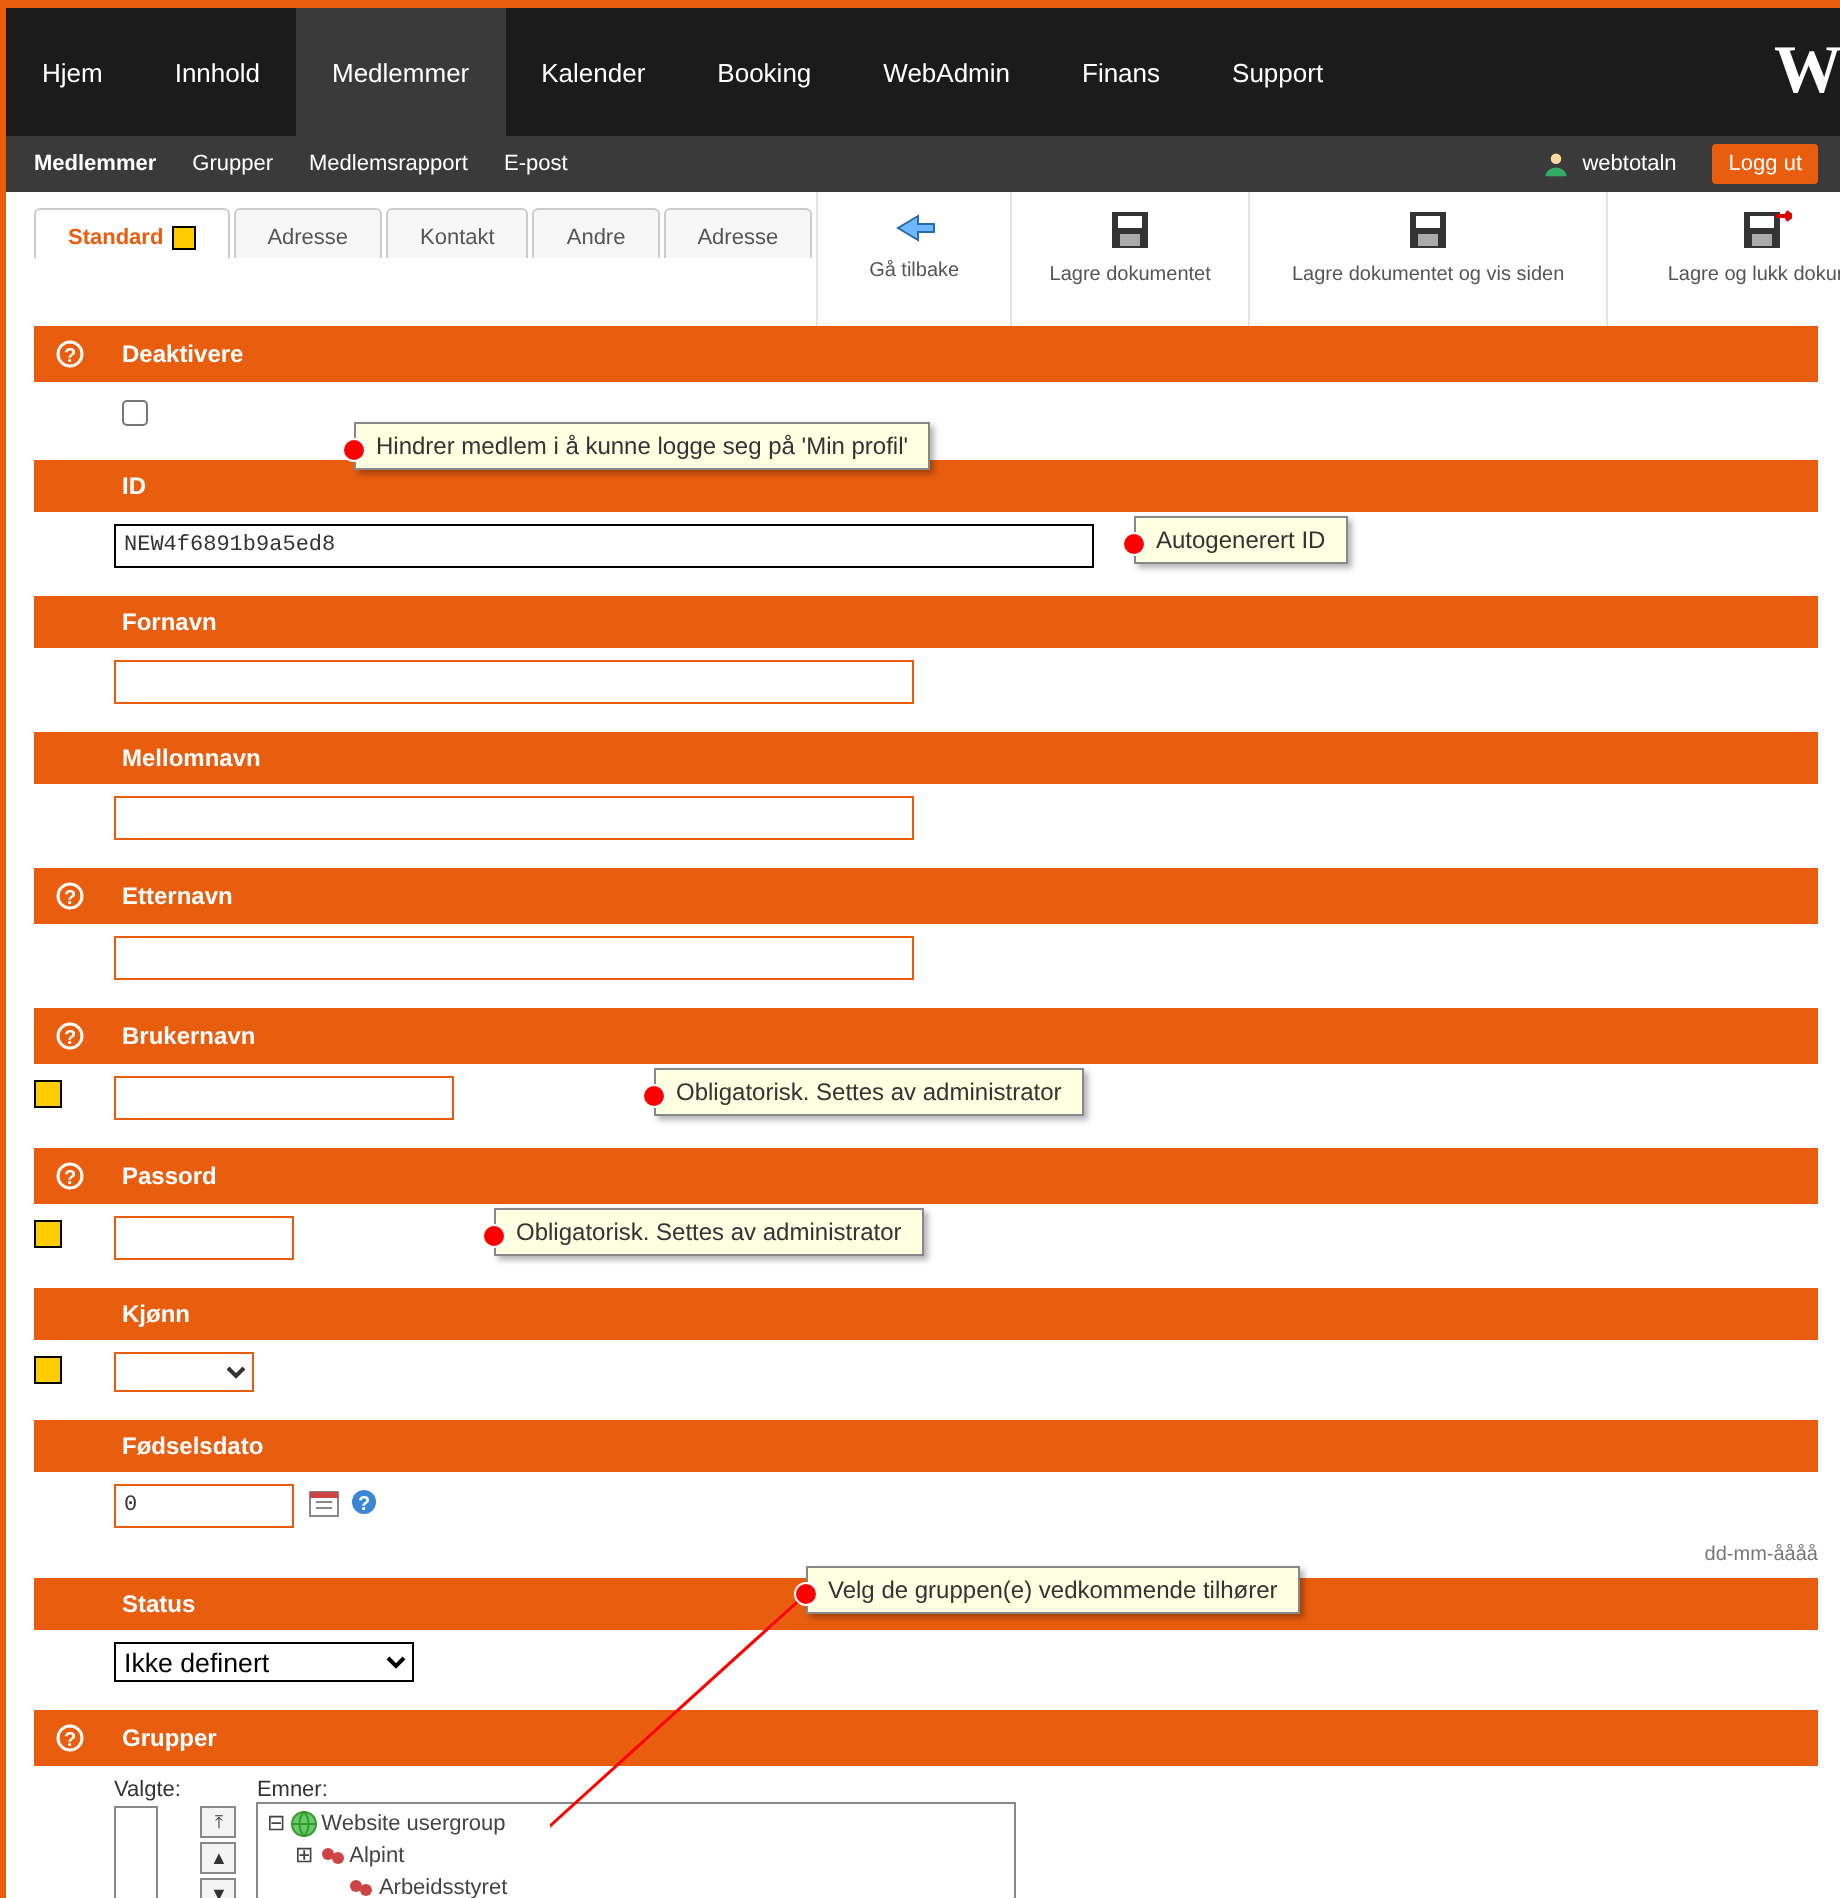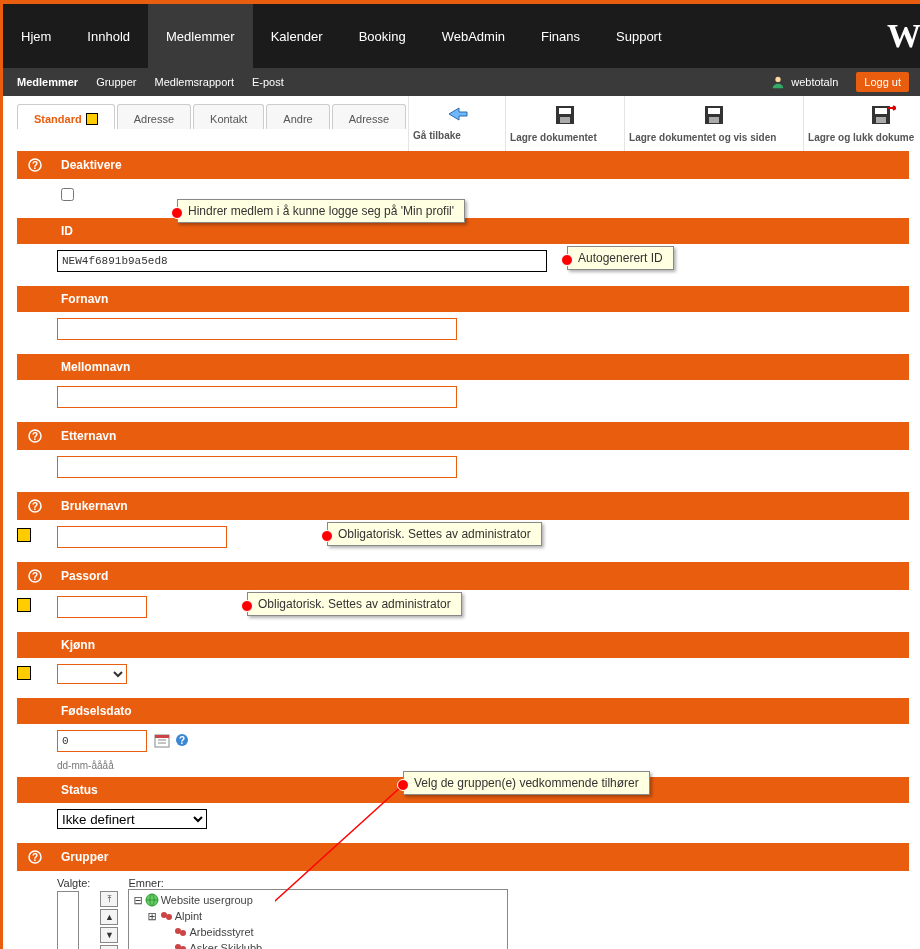--- a/index.html
+++ b/index.html
@@ -21,35 +21,35 @@
   .user{display:flex;align-items:center;gap:6px;}
   .user-icon{width:14px;height:14px;}
   .logout-btn{background:var(--orange);color:#fff;padding:4px 8px;border-radius:2px;font-size:11px;}
   
   .row2{display:flex;align-items:flex-start;border-bottom:0;}
   .tabs{display:flex;height:24px;margin:8px 0 4px 14px;}
   .tab{border:1px solid #ccc;border-bottom:none;background:#f7f7f7;color:#555;padding:4px 16px 0 16px;margin-right:2px;border-radius:3px 3px 0 0;font-size:11px;display:flex;align-items:center;gap:4px;height:20px;cursor:pointer;}
   .tab.active{background:#fff;color:var(--orange);font-weight:bold;}
   .tab .warn{width:10px;height:10px;background:#ffcc00;border:1px solid #000;display:inline-block;}
   .toolbar{display:flex;border-left:0;}
-  .tbtn{width:88px;border-left:1px solid #e4e4e4;padding:8px 4px 8px 4px;text-align:left;color:#555;font-size:10px;cursor:pointer;font-weight:bold;}
+  .tbtn{width:88px;border-left:1px solid #e4e4e4;padding:8px 4px 20px 4px;text-align:center;color:#555;font-size:10px;cursor:pointer;}
   .tbtn svg{display:block;margin:0 auto 6px auto;}
   .tbtn.wide{width:170px;}
   .tbtn.last{width:150px;}
   
   .sec{background:var(--orange);color:#fff;font-weight:bold;font-size:12px;padding:6px 10px 6px 10px;margin:0 14px;display:flex;align-items:center;gap:18px;}
   .help{width:16px;height:16px;border-radius:50%;background:rgba(255,255,255,0.0);display:flex;align-items:center;justify-content:center;}
   .help svg{display:block;}
   
   .fld{margin:4px 14px 8px 14px;padding:2px 0 6px 40px;position:relative;}
   .fld .badge{position:absolute;left:0;top:4px;width:12px;height:12px;background:#ffcc00;border:1px solid #000;}
   .inp{border:1px solid var(--inputbrd);height:18px;padding:1px 4px;font-size:11px;color:#333;background:#fff;font-family:Liberation Mono, monospace;}
   .inp.read{border-color:#000;}
   .ddate{width:80px;}
-  .hint{color:#777;font-size:10px;margin-left:40px;}
+  .hint{color:#777;font-size:10px;margin-left:40px;text-align:right;}
   
   .callout{position:absolute;background:var(--callout-bg);border:1px solid var(--callout-brd);padding:4px 10px;font-size:12px;box-shadow:2px 2px 3px rgba(0,0,0,0.3);white-space:nowrap;z-index:5;}
   .callout::after{content:"";position:absolute;left:-7px;top:50%;margin-top:-4px;width:10px;height:10px;background:#ff0000;border-radius:50%;border:1px solid #fff;}
   .arrow{position:absolute;height:0;z-index:4;}
   
   .groups{display:flex;gap:10px;margin:6px 14px 20px 54px;}
   .glabel{font-size:11px;color:#333;}
   .gcol{display:flex;flex-direction:column;}
   .gbtns{display:flex;flex-direction:column;gap:2px;margin-top:14px;}
   .gbtns .b{width:16px;height:14px;border:1px solid #888;background:#f4f4f4;display:flex;align-items:center;justify-content:center;font-size:9px;cursor:pointer;}

